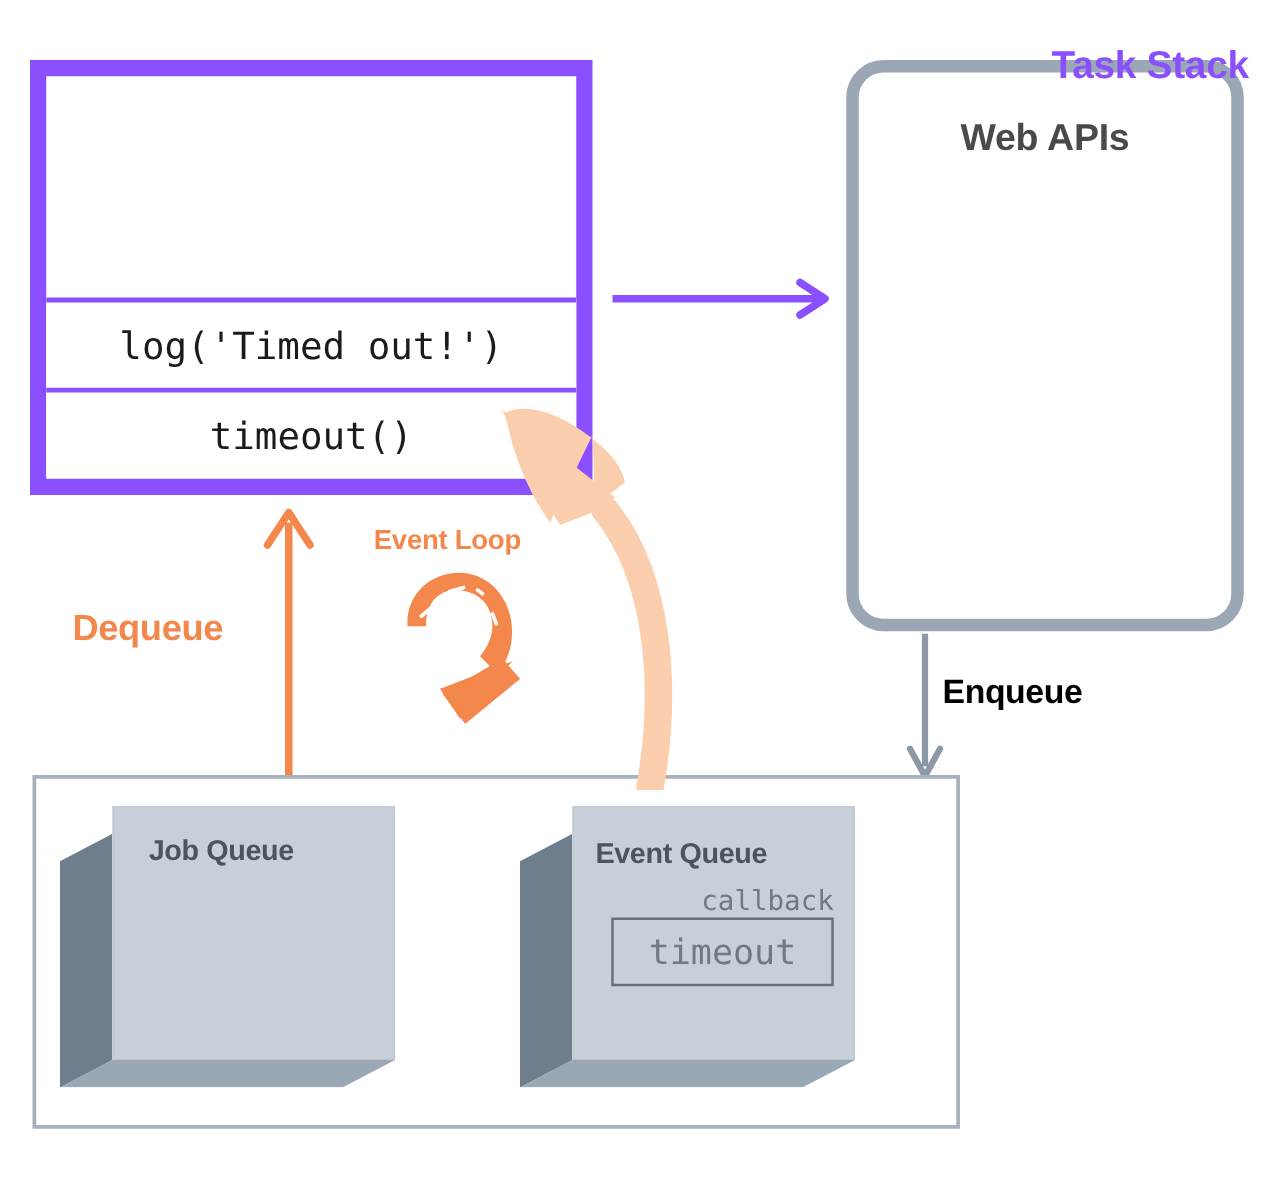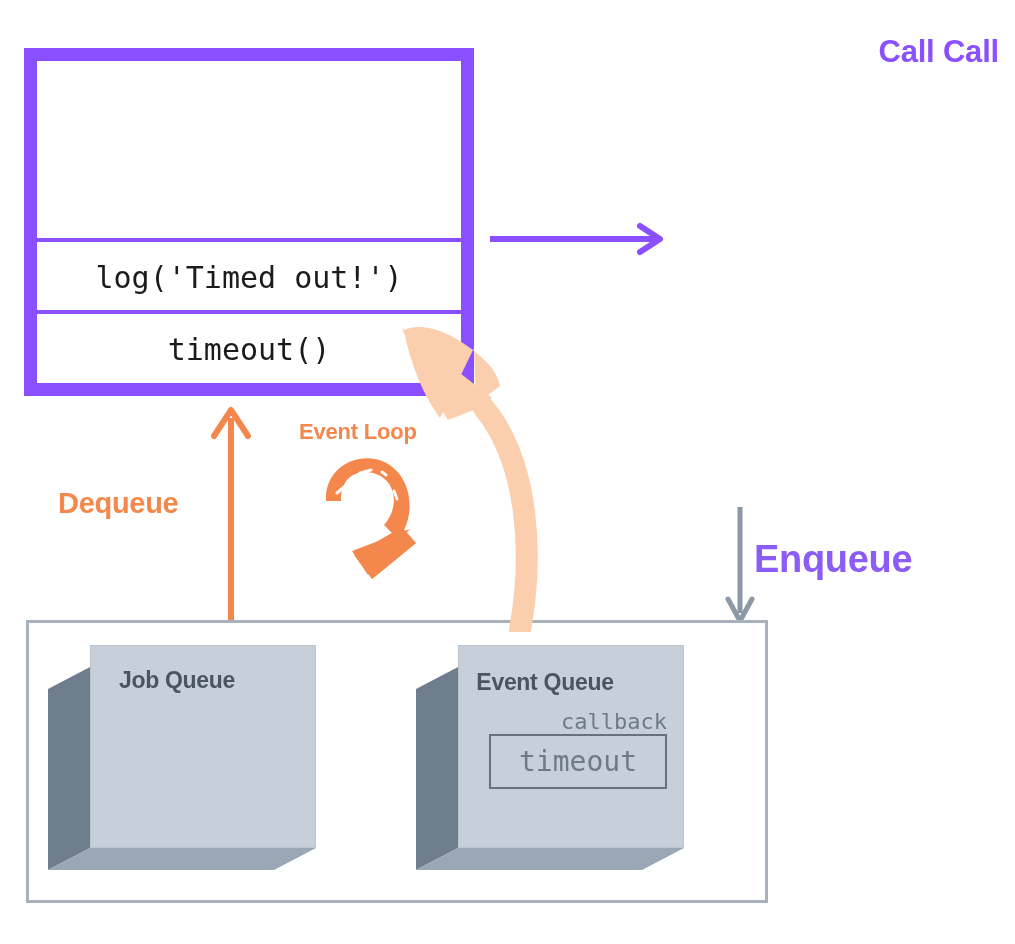--- a/index.html
+++ b/index.html
@@ -108,23 +108,23 @@
     top: 222px;
     width: 182px;
     height: 34px;
   }
 
   
   .enqueue-label {
     position: absolute;
     left: 754px;
     top: 538px;
-    font-size: 38px;
-    font-weight: bold;
-    color: #8b5cf6;
+    font-size: 27px;
+    font-weight: bold;
+    color: #000000;
     letter-spacing: -0.3px;
   }
   .enqueue-arrow {
     position: absolute;
     left: 723px;
     top: 505px;
     width: 40px;
     height: 122px;
   }
 
@@ -259,26 +259,29 @@
     font-size: 28px;
     color: #6E7A86;
   }
 </style>
 </head>
 <body>
 
 <div id="canvas">
 
   <div class="call-stack"></div>
-  <div class="cs-title">Call Call</div>
+  <div class="cs-title">Task Stack</div>
   <div class="cs-frames">
     <div class="cs-frame cs-frame-2">timeout()</div>
     <div class="cs-frame cs-frame-1">log('Timed out!')</div>
   </div>
 
+  <div class="web-apis">
+    <div class="wa-title">Web APIs</div>
+  </div>
 
   <svg class="schedule-arrow" viewBox="0 0 182 34">
     <line x1="2" y1="17" x2="168" y2="17" stroke="#8A4FFF" stroke-width="6"></line>
     <polyline points="152,4 172,17 152,30" fill="none" stroke="#8A4FFF" stroke-width="6" stroke-linecap="round" stroke-linejoin="round"></polyline>
   </svg>
 
   <div class="enqueue-label">Enqueue</div>
   <svg class="enqueue-arrow" viewBox="0 0 40 122">
     <line x1="17" y1="2" x2="17" y2="108" stroke="#8C98A5" stroke-width="5"></line>
     <polyline points="5,94 17,116 29,94" fill="none" stroke="#8C98A5" stroke-width="5" stroke-linecap="round" stroke-linejoin="round"></polyline>

